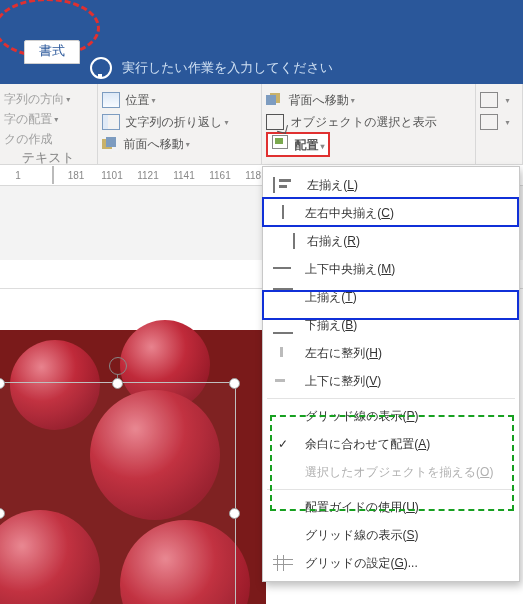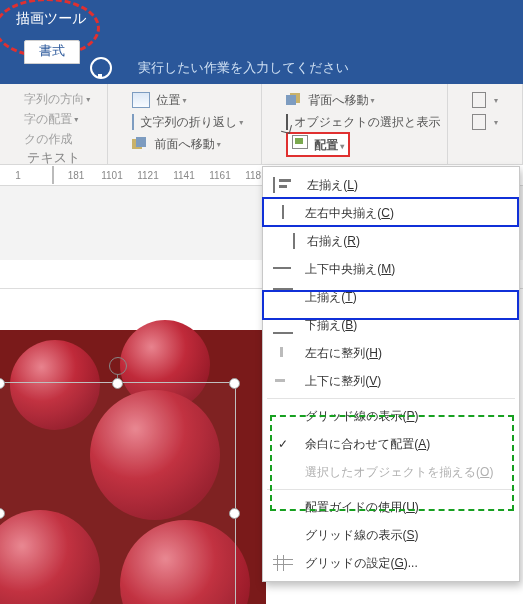--- a/index.html
+++ b/index.html
@@ -5,24 +5,24 @@
   html,body{margin:0;padding:0;font-family:"Yu Gothic",Meiryo,sans-serif;font-size:12px;color:#444;}
   body{width:523px;height:604px;background:#f3f3f3;overflow:hidden;position:relative;}
   
   .topband{height:52px;background:#2a579a;position:relative;color:#fff;}
   .tooltab-title{position:absolute;left:16px;top:10px;font-size:14px;}
   .red-circle{position:absolute;left:-6px;top:-2px;width:100px;height:54px;border:3px dashed #e03030;border-radius:50%;pointer-events:none;}
   .format-tab{position:absolute;left:24px;top:40px;background:#fff;border:1px solid #d0d0d0;color:#2a579a;padding:1px 14px 3px;font-size:13px;border-radius:2px 2px 0 0;}
   .ribbon-row2{height:32px;background:#2a579a;color:#fff;display:flex;align-items:center;padding-left:90px;}
   .bulb{width:18px;height:18px;border:2px solid #fff;border-radius:50%;margin-right:10px;position:relative;}
   .bulb::after{content:"";position:absolute;left:6px;top:15px;width:4px;height:4px;background:#fff;}
-  .tell{font-size:13px;color:#cfe0f3;margin-left:16px;}
+  .tell{font-size:13px;color:#cfe0f3;}
   
   .ribbon{height:80px;background:#f3f2f1;border-bottom:1px solid #d8d8d8;display:flex;}
-  .group{border-right:1px solid #d8d8d8;padding:5px 24px 2px;display:flex;flex-direction:column;min-width:0;}
+  .group{border-right:1px solid #d8d8d8;padding:5px 4px 2px;display:flex;flex-direction:column;min-width:0;}
   .gA{width:92px;}
   .gB{width:162px;}
   .gC{width:212px;}
   .rrow{height:22px;display:flex;align-items:center;white-space:nowrap;font-size:12px;color:#555;}
   .rrow .ic{width:16px;height:14px;margin-right:6px;display:inline-block;}
   .dd{margin-left:2px;font-size:8px;color:#888;}
   .gray{color:#a0a0a0;}
   .box-ic{border:1.5px solid #7d9cc0;background:linear-gradient(#dce8f6,#f8fbff);}
   .wrap-ic{border:1.5px solid #7d9cc0;background:linear-gradient(90deg,#e0eaf6 30%,transparent 30%);}
   .front-ic{background:#f3f3f3;position:relative;}
@@ -98,21 +98,20 @@
   .grid-ic::before{content:"";position:absolute;inset:0;background:
     linear-gradient(#999,#999) 0 4px/100% 1px no-repeat,
     linear-gradient(#999,#999) 0 9px/100% 1px no-repeat,
     linear-gradient(#999,#999) 4px 0/1px 100% no-repeat,
     linear-gradient(#999,#999) 10px 0/1px 100% no-repeat;}
 </style>
 </head>
 <body>
 
 <div class="topband">
-  <div class="tooltab-title">描画ツール</div>
   <div class="red-circle"></div>
   <div class="format-tab">書式</div>
 </div>
 <div class="ribbon-row2">
   <span class="bulb"></span>
   <span class="tell">実行したい作業を入力してください</span>
 </div>
 
 <div class="ribbon">
   <div class="group gA">

